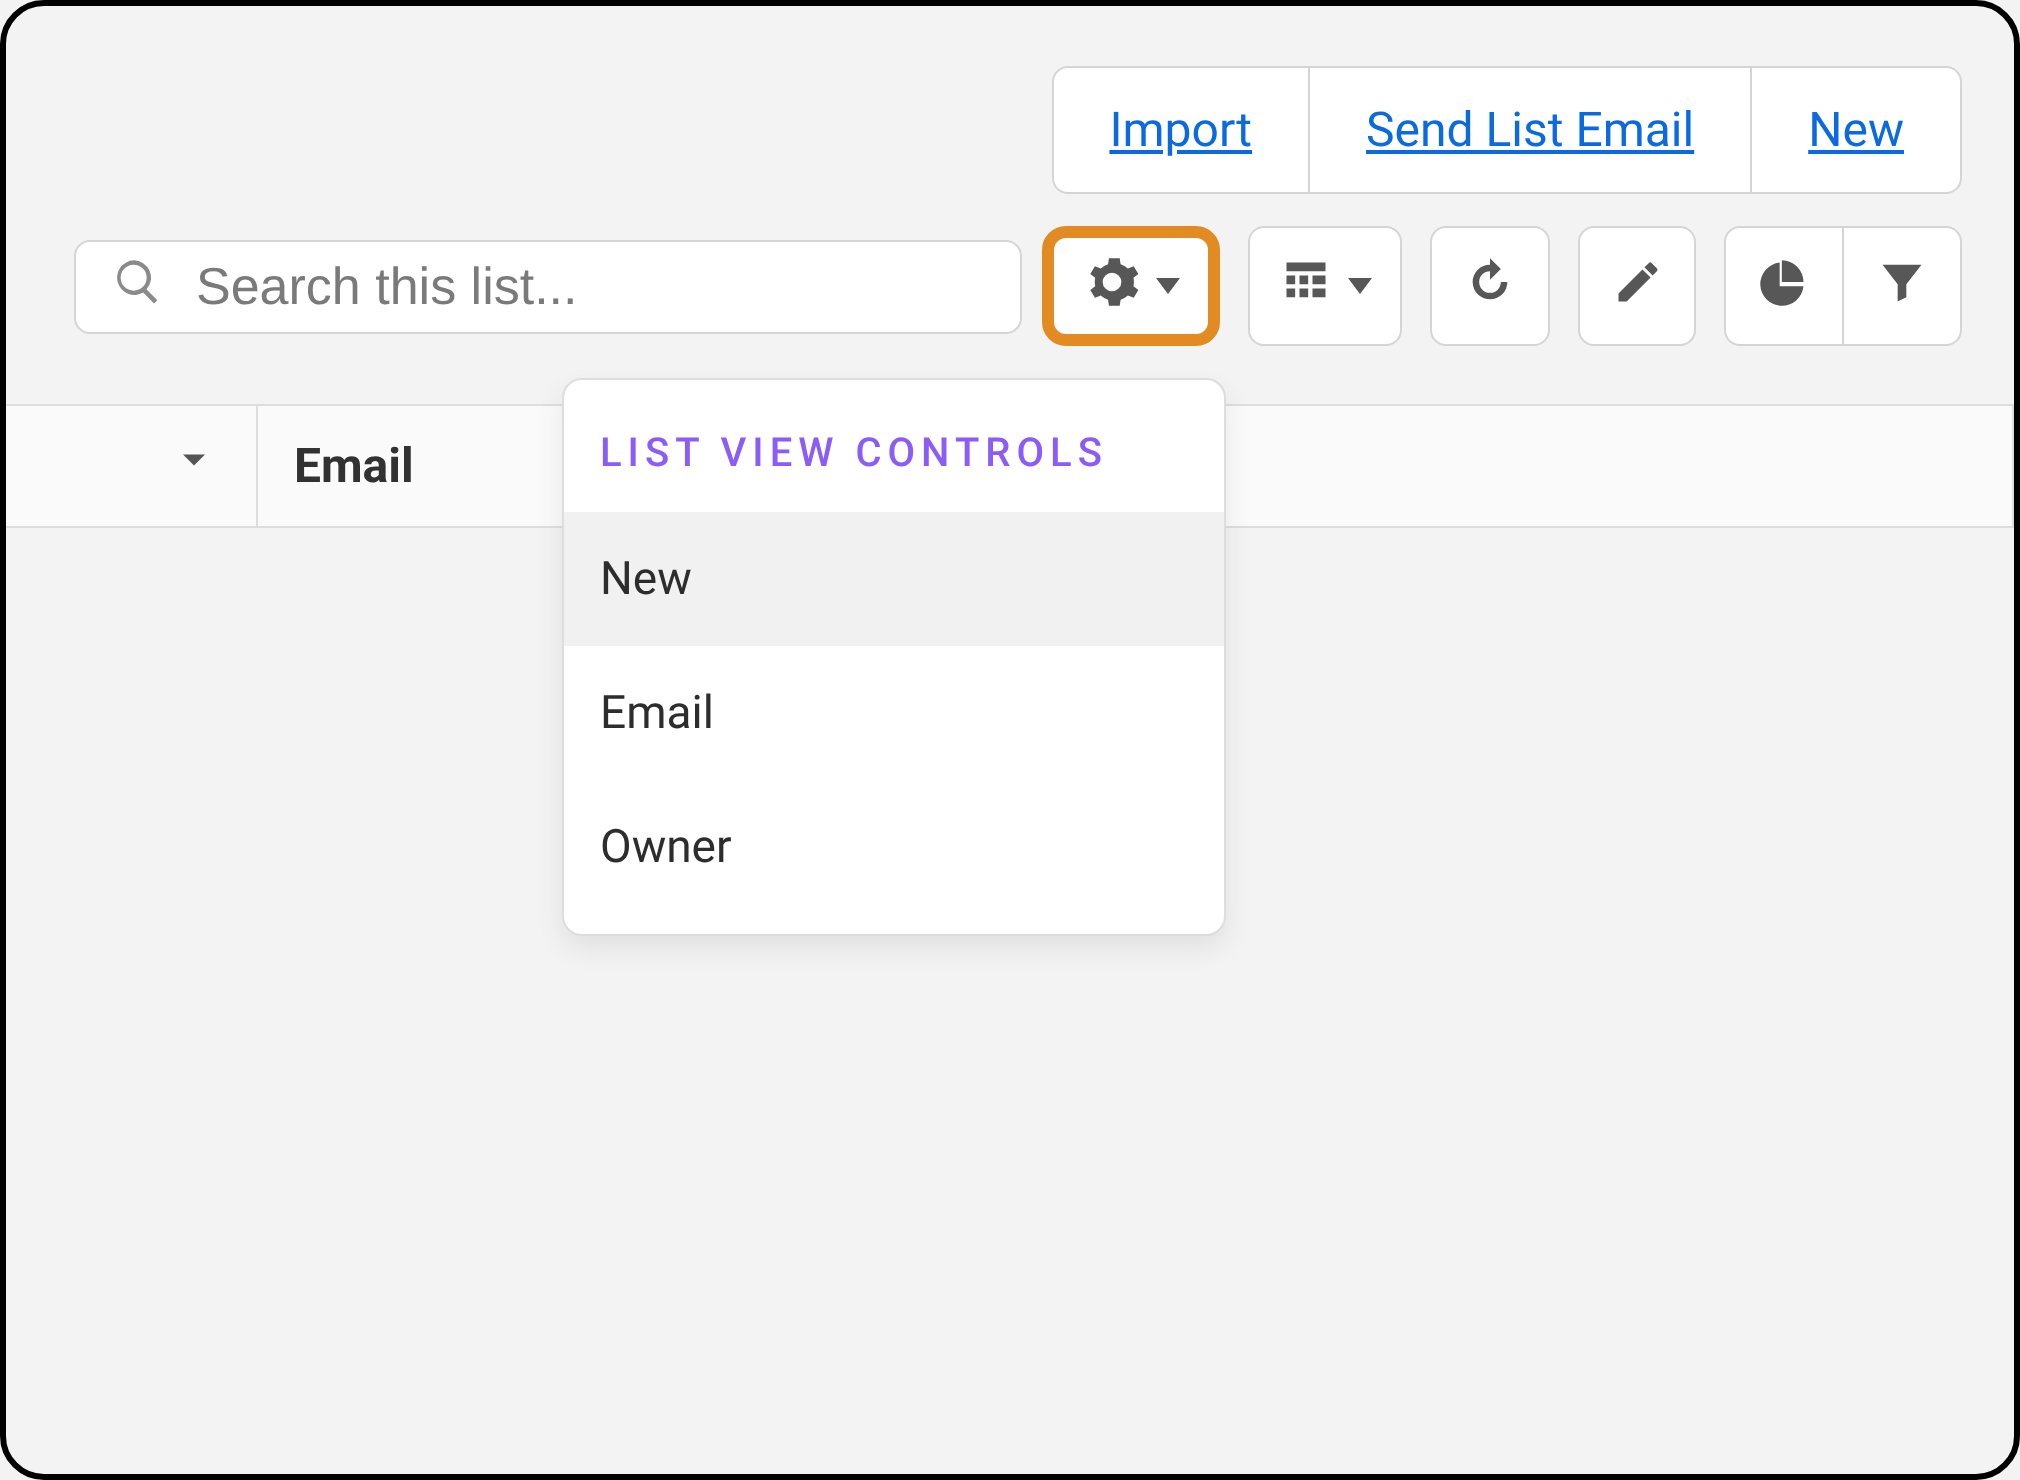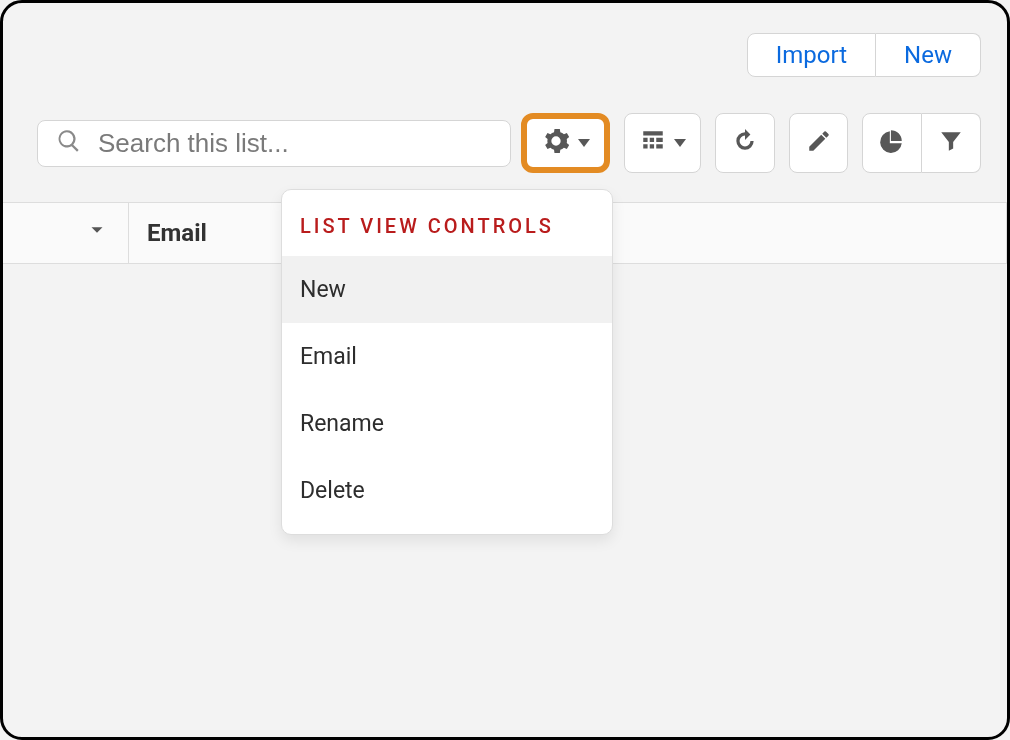--- a/index.html
+++ b/index.html
@@ -20,31 +20,32 @@
   }
 
   
   .action-bar {
     position: absolute;
     top: 30px;
     right: 26px;
     display: flex;
   }
   .action-btn {
-    height: 44px;
+    height: 64px;
     background: #fff;
     color: #0b6adf;
     font-size: 24px;
     font-weight: 400;
     border: 1px solid #d5d5d5;
     padding: 0 28px;
     display: flex;
     align-items: center;
     justify-content: center;
     cursor: pointer;
+    text-decoration: underline;
   }
   .action-btn.first { border-top-left-radius: 8px; border-bottom-left-radius: 8px; }
   .action-btn.mid  { border-left: none; }
   .action-btn.last { border-left: none; border-top-right-radius: 8px; border-bottom-right-radius: 8px; }
 
   
   .toolbar {
     position: absolute;
     top: 110px;
     left: 34px;
@@ -157,38 +158,39 @@
     border:1px solid #ddd;
     border-radius:10px;
     box-shadow: 0 6px 14px rgba(0,0,0,0.08);
     overflow:hidden;
     padding-bottom:10px;
   }
   .dd-header {
     padding: 24px 18px 18px 18px;
     font-size:20px;
     letter-spacing: 3px;
-    color:#b91c1c;
+    color:#8b5cf6;
     font-weight:500;
   }
   .dd-item {
     padding: 20px 18px;
     font-size:23px;
     color:#2d2d2d;
     cursor:pointer;
   }
   .dd-item.sel { background:#f1f1f1; }
 </style>
 </head>
 <body>
 
 <div class="frame">
 
   <div class="action-bar">
     <div class="action-btn first">Import</div>
+    <div class="action-btn mid">Send List Email</div>
     <div class="action-btn last">New</div>
   </div>
 
   <div class="toolbar">
 
     <div class="search-wrap">
       <span>
         <svg viewBox="0 0 24 24">
             <path d="M10 2a8 8 0 015.9 13.4l5 5-1.5 1.5-5-5A8 8 0 1110 2zm0 2a6 6 0 100 12 6 6 0 000-12z"></path>
           </svg>
@@ -259,17 +261,16 @@
     <div class="col-cell col-b">
       <span>Email</span>
     </div>
     <div class="col-cell col-d"></div>
   </div>
 
   <div class="dropdown">
     <div class="dd-header">LIST VIEW CONTROLS</div>
     <div class="dd-item sel">New</div>
     <div class="dd-item">Email</div>
-    <div class="dd-item">Rename</div>
-    <div class="dd-item">Delete</div>
+    <div class="dd-item">Owner</div>
   </div>
 
 </div>
 
 </body></html>

